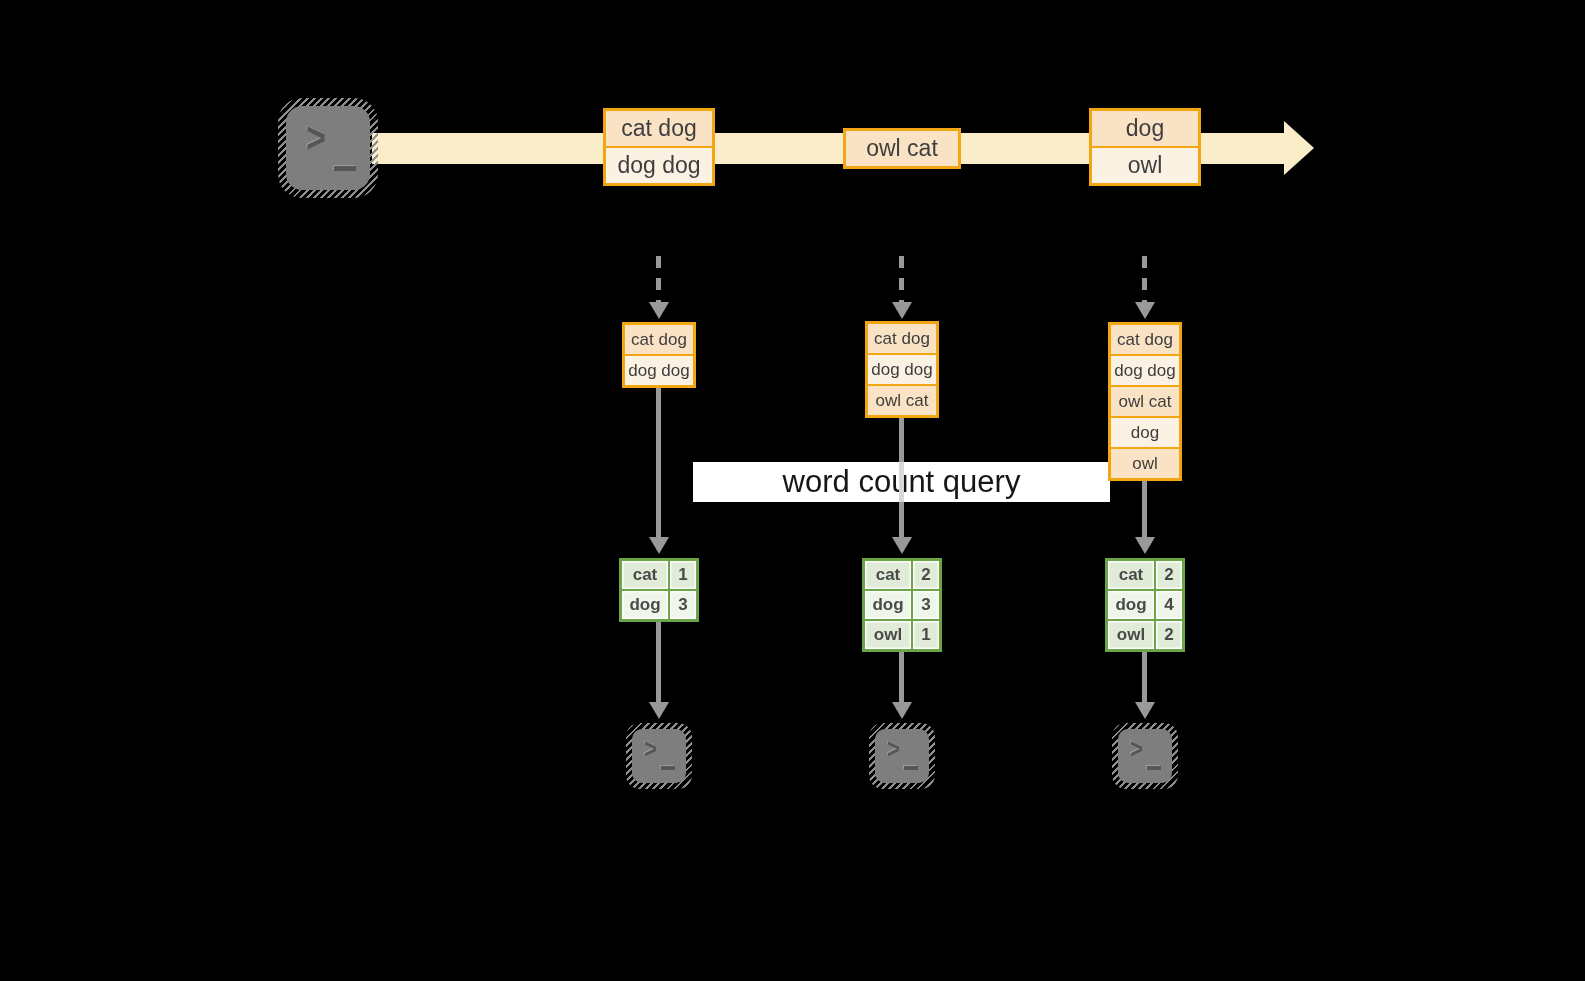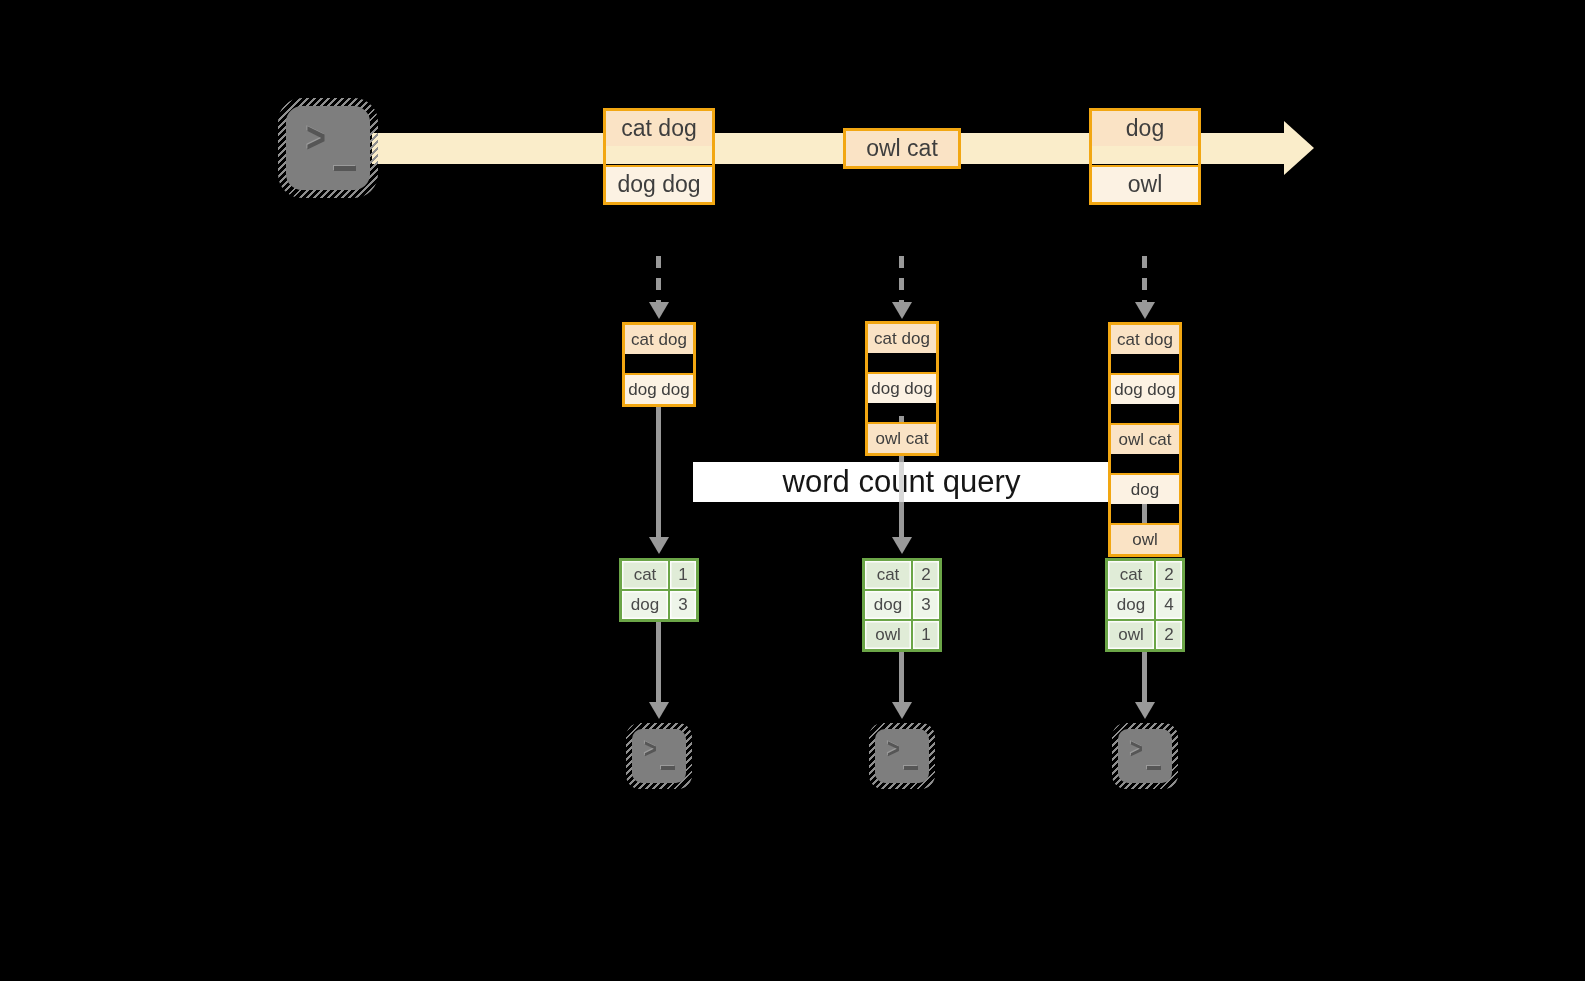--- a/index.html
+++ b/index.html
@@ -28,21 +28,21 @@
   .term.small .chev { left:12px; top:7px; font-size:22px; }
   .uscore { position:absolute; background:#565656; box-shadow:-1px -1px 0 #9b9b9b; }
   .term.big .uscore { left:48px; top:60px; width:22px; height:5px; }
   .term.small .uscore { left:29px; top:37px; width:14px; height:4px; }
 
   
   .obox { position:absolute; box-sizing:border-box;
           border:3px solid var(--orange-border, #F2A712); z-index:2; }
   .obox .cell { display:flex; align-items:center; justify-content:center;
           color:#3E3E3E; }
-  .obox .cell + .cell { border-top:2px solid var(--orange-border, #F2A712);margin-top:19px; }
+  .obox .cell + .cell { border-top:2px solid var(--orange-border, #F2A712); }
   .obox .cell:nth-child(odd)  { background:var(--peach, #FAE3C5); }
   .obox .cell:nth-child(even) { background:var(--cream, #FCF2E3); }
   .obox.big .cell { height:35px; font-size:23px; }
   .obox.sm  .cell { height:29px; font-size:17px; }
 
   
   .vline { position:absolute; width:5px; background:var(--arrow-gray, #999999); z-index:1; }
   .vline.dash { background:repeating-linear-gradient(
           var(--arrow-gray, #999999) 0 12px, rgba(0,0,0,0) 12px 22px); }
   .ahead { position:absolute; width:0; height:0; z-index:1;
@@ -57,21 +57,21 @@
           background:#d9d9d9; z-index:1; }
 
   
   .gtable { position:absolute; z-index:2; box-sizing:border-box;
           background:var(--green-border, #6BA547);
           border:3px solid var(--green-border, #6BA547);
           display:grid; grid-template-columns:46px 26px; gap:2px; }
   .gtable .gcell { height:28px; display:flex; align-items:center; justify-content:center;
           font-size:17px; color:#4A4A4A;
           box-shadow:inset 0 0 0 1.5px rgba(255,255,255,0.9);
-          background:var(--green-light, #EEF5E9); }
+          background:var(--green-light, #EEF5E9);font-weight:bold; }
   .gtable .gcell:nth-child(4n+1), .gtable .gcell:nth-child(4n+2)
           { background:var(--green-dark, #E0ECD7); }
 </style>
 </head>
 <body>
 
 <div class="stage">
 
   <div class="band"></div>
   <div class="band-head"></div>

